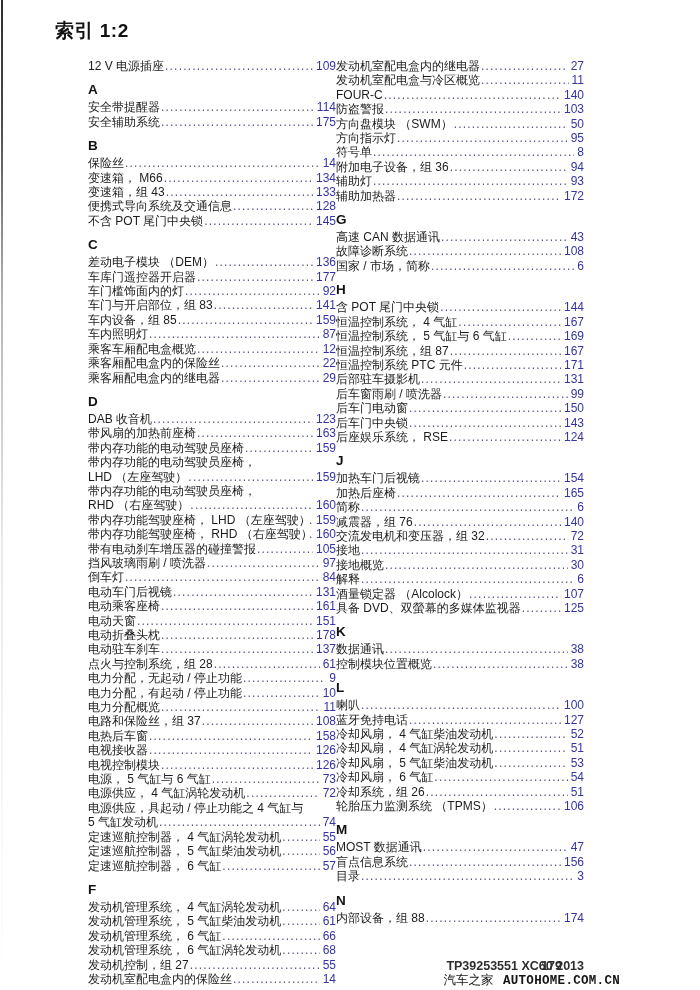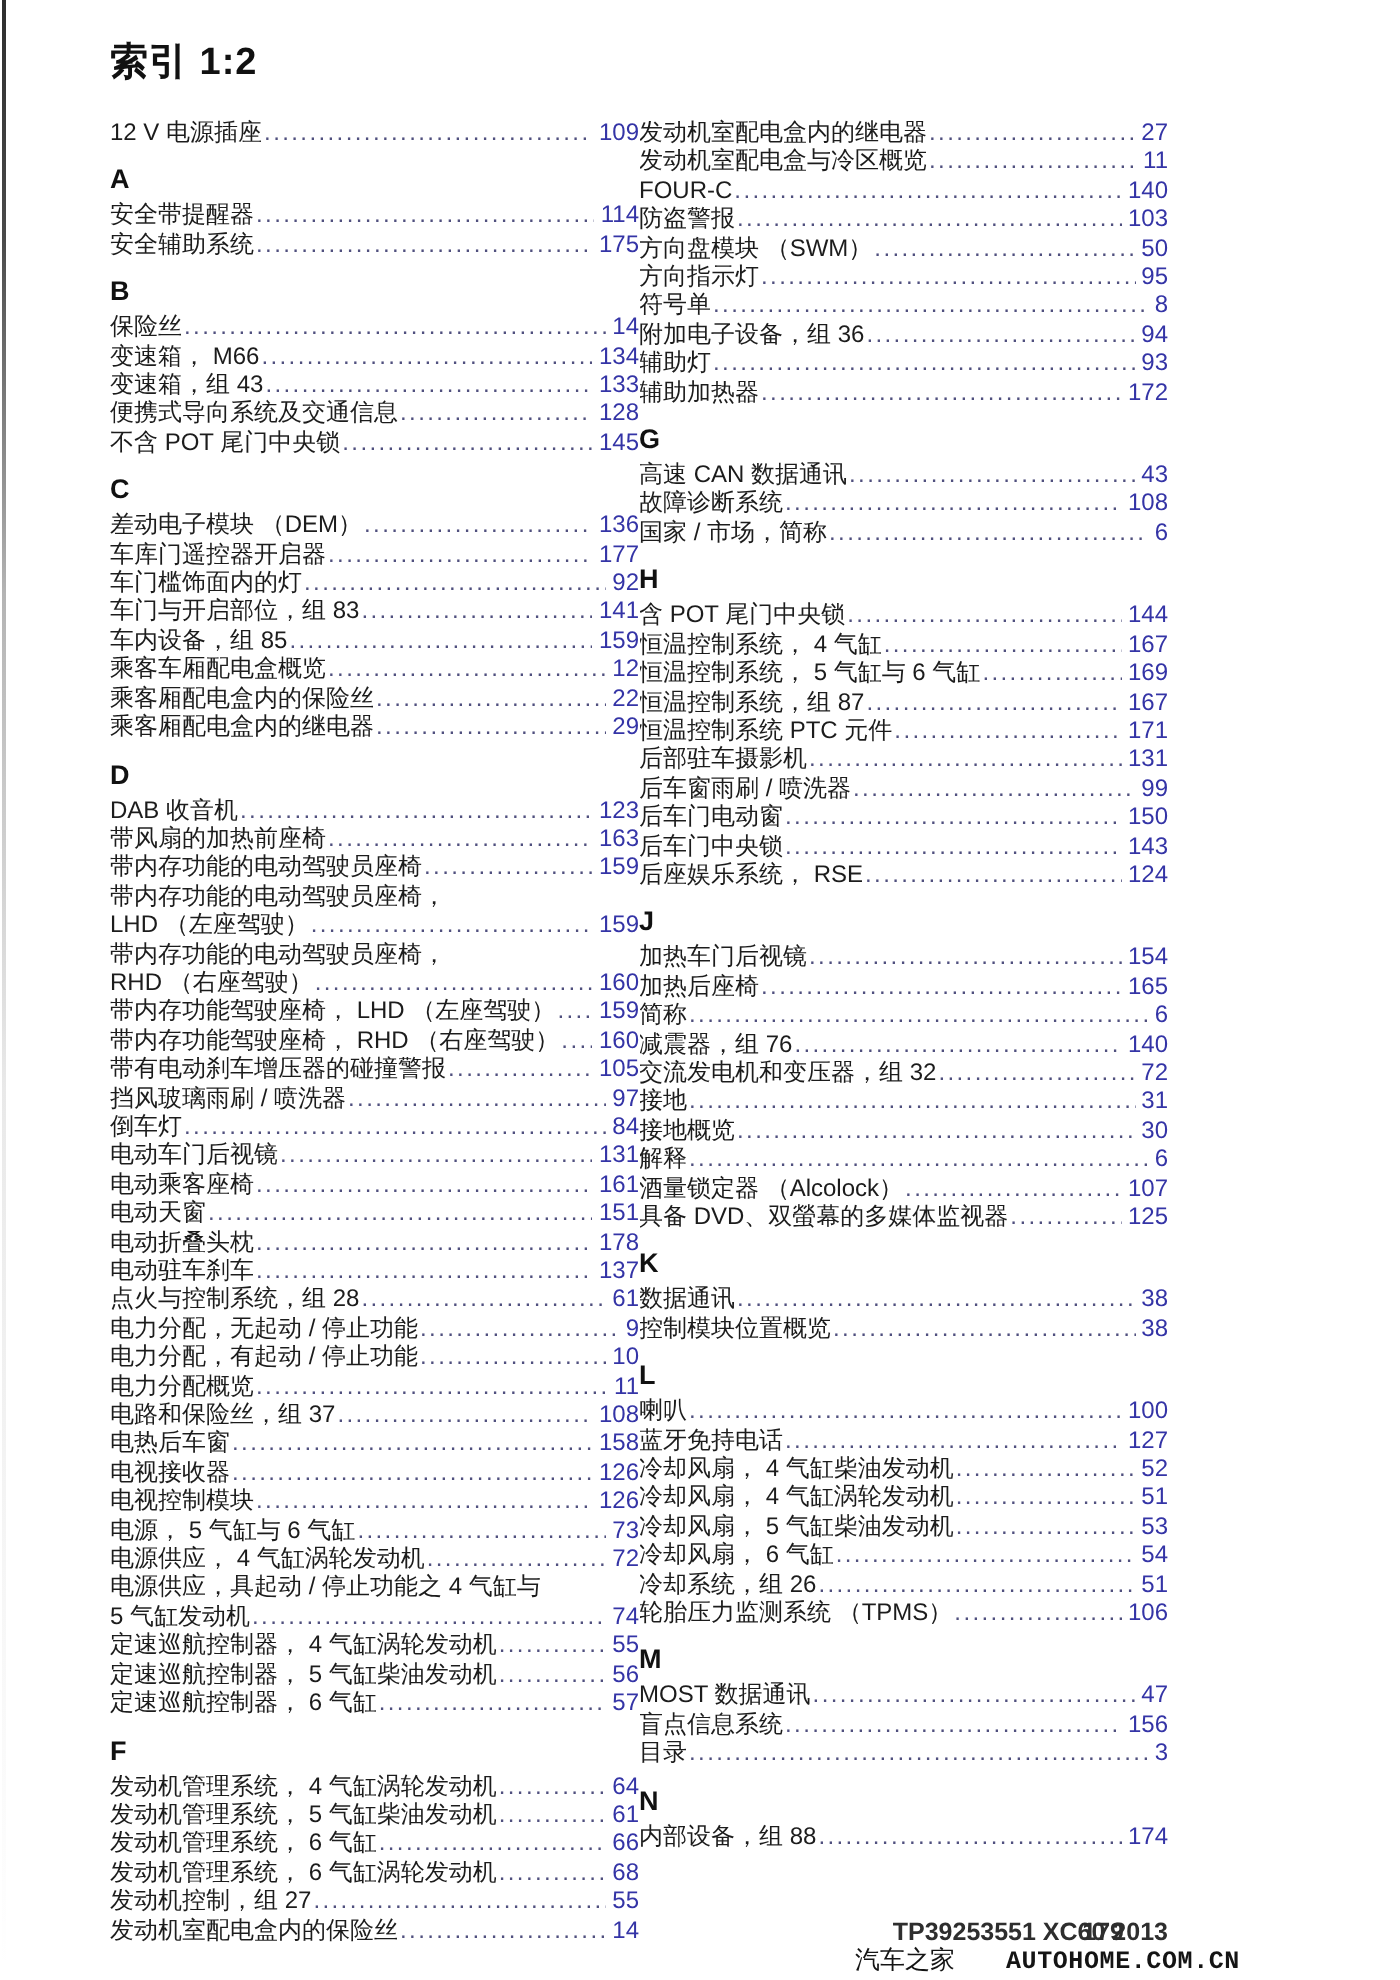--- a/index.html
+++ b/index.html
@@ -21,21 +21,21 @@
   .edge-line{
     position:absolute;left:1px;top:0;width:2px;height:100%;
     background:linear-gradient(to bottom,
       #2e2e2e 0%, #4a4a4a 12%, rgba(40,40,40,.35) 30%,
       rgba(40,40,40,.10) 55%, rgba(40,40,40,.04) 80%, transparent 100%);
   }
   h1.title{
     font-size:19px;font-weight:bold;letter-spacing:.5px;
     margin-bottom:15px;color:#111;
   }
-  .columns{display:flex;}
+  .columns{display:flex;margin-left:33px;}
   .col{flex:1;min-width:0;}
   .section{margin-top:9px;}
   .section.first{margin-top:0;}
   .letter{
     font-size:13.5px;font-weight:bold;line-height:16px;
     margin:0 0 2px 0;color:#111;
   }
   .row{
     display:flex;align-items:baseline;
     font-size:12px;line-height:14.4px;white-space:nowrap;
@@ -61,21 +61,21 @@
   .footer .pgnum{
     position:absolute;right:22px;top:0;color:#2e2e2e;
   }
   .watermark{
     position:absolute;right:4px;top:972px;
     font-size:12.5px;color:#141414;white-space:nowrap;
   }
   .watermark .cn{font-weight:normal;}
   .watermark .dom{
     font-family:"Liberation Mono","DejaVu Sans Mono",monospace;
-    font-weight:bold;letter-spacing:.3px;margin-left:22px;
+    font-weight:bold;letter-spacing:.3px;margin-left:6px;
   }
 </style>
 </head>
 <body>
 
 <div class="page">
   <div class="edge-line"></div>
 
   <h1 class="title">索引 1:2</h1>
 
@@ -148,20 +148,25 @@
           </div>
           <div class="row">
             <span class="t">车门与开启部位，组 83</span>
             <span class="dots"></span>
             <span class="pg">141</span>
           </div>
           <div class="row">
             <span class="t">车内设备，组 85</span>
             <span class="dots"></span>
             <span class="pg">159</span>
+          </div>
+          <div class="row">
+            <span class="t">车内照明灯</span>
+            <span class="dots"></span>
+            <span class="pg">87</span>
           </div>
           <div class="row">
             <span class="t">乘客车厢配电盒概览</span>
             <span class="dots"></span>
             <span class="pg">12</span>
           </div>
           <div class="row">
             <span class="t">乘客厢配电盒内的保险丝</span>
             <span class="dots"></span>
             <span class="pg">22</span>

